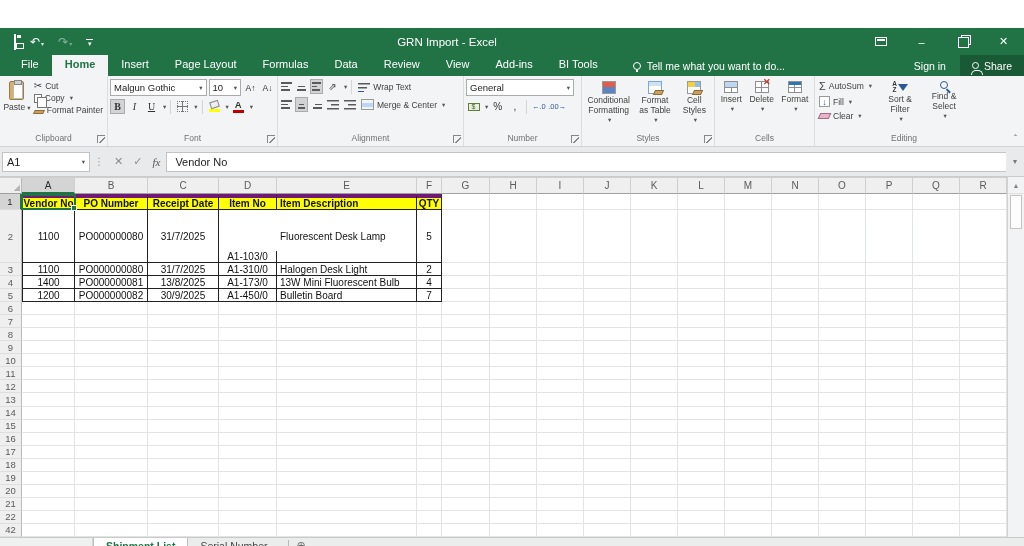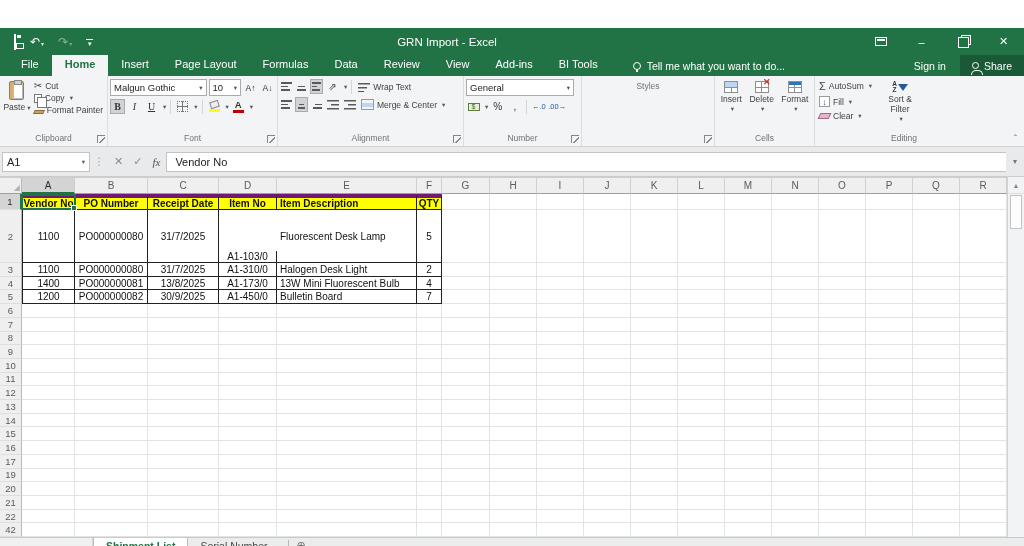--- a/index.html
+++ b/index.html
@@ -358,20 +358,37 @@
           <span class="vsep"></span>
           <span class="fbtn dec-txt">←.0</span>
           <span class="fbtn dec-txt">.00→</span>
         </div>
       </div>
       <div class="glabel">Number</div>
       <span class="launcher"></span>
     </div>
 
     <div class="rgroup" style="width:133px">
+      <div class="gcontent" style="justify-content:space-around">
+        <div class="bigbtn" style="width:48px">
+          <span class="cf-ic"></span>
+          <span>Conditional Formatting</span>
+            <span class="dd">▾</span>
+        </div>
+        <div class="bigbtn" style="width:42px">
+          <span class="fat-ic"></span>
+          <span>Format as Table</span>
+            <span class="dd">▾</span>
+        </div>
+        <div class="bigbtn" style="width:34px">
+          <span class="cs-ic"></span>
+          <span>Cell Styles</span>
+            <span class="dd">▾</span>
+        </div>
+      </div>
       <div class="glabel">Styles</div>
       <span class="launcher"></span>
     </div>
 
     <div class="rgroup" style="width:100px">
       <div class="gcontent" style="justify-content:space-around">
         <div class="bigbtn">
           <span class="cell-ic ins"></span>
           <span>Insert</span>
             <span class="dd">▾</span>
@@ -413,20 +430,25 @@
           <span class="az-ic">
               <span class="let">
                 <span>A</span>
                 <span>Z</span>
               </span>
               <span class="funnel"></span>
             </span>
           <span>Sort &amp; Filter</span>
             <span class="dd">▾</span>
         </div>
+        <div class="bigbtn" style="width:44px">
+          <span class="mag"></span>
+          <span>Find &amp; Select</span>
+            <span class="dd">▾</span>
+        </div>
       </div>
       <div class="glabel">Editing</div>
     </div>
 
     <span class="collapse-rb">ˆ</span>
   </div>
 
   <div class="fxrow">
     <div class="namebox">
         <span>A1</span>
@@ -820,20 +842,41 @@
         <div class="gc" style="width: 47px;"></div>
         <div class="gc" style="width: 47px;"></div>
         <div class="gc" style="width: 47px;"></div>
         <div class="gc" style="width: 47px;"></div>
         <div class="gc" style="width: 47px;"></div>
         <div class="gc" style="width: 47px;"></div>
         <div class="gc" style="width: 47px;"></div>
         <div class="gc" style="width: 47px;"></div>
       </div>
       <div class="grow">
+        <div class="rh">18</div>
+        <div class="gc" style="width: 53px;"></div>
+        <div class="gc" style="width: 73px;"></div>
+        <div class="gc" style="width: 71px;"></div>
+        <div class="gc" style="width: 58px;"></div>
+        <div class="gc" style="width: 140px;"></div>
+        <div class="gc" style="width: 25px;"></div>
+        <div class="gc" style="width: 48px;"></div>
+        <div class="gc" style="width: 47px;"></div>
+        <div class="gc" style="width: 47px;"></div>
+        <div class="gc" style="width: 47px;"></div>
+        <div class="gc" style="width: 47px;"></div>
+        <div class="gc" style="width: 47px;"></div>
+        <div class="gc" style="width: 47px;"></div>
+        <div class="gc" style="width: 47px;"></div>
+        <div class="gc" style="width: 47px;"></div>
+        <div class="gc" style="width: 47px;"></div>
+        <div class="gc" style="width: 47px;"></div>
+        <div class="gc" style="width: 47px;"></div>
+      </div>
+      <div class="grow">
         <div class="rh">19</div>
         <div class="gc" style="width: 53px;"></div>
         <div class="gc" style="width: 73px;"></div>
         <div class="gc" style="width: 71px;"></div>
         <div class="gc" style="width: 58px;"></div>
         <div class="gc" style="width: 140px;"></div>
         <div class="gc" style="width: 25px;"></div>
         <div class="gc" style="width: 48px;"></div>
         <div class="gc" style="width: 47px;"></div>
         <div class="gc" style="width: 47px;"></div>

